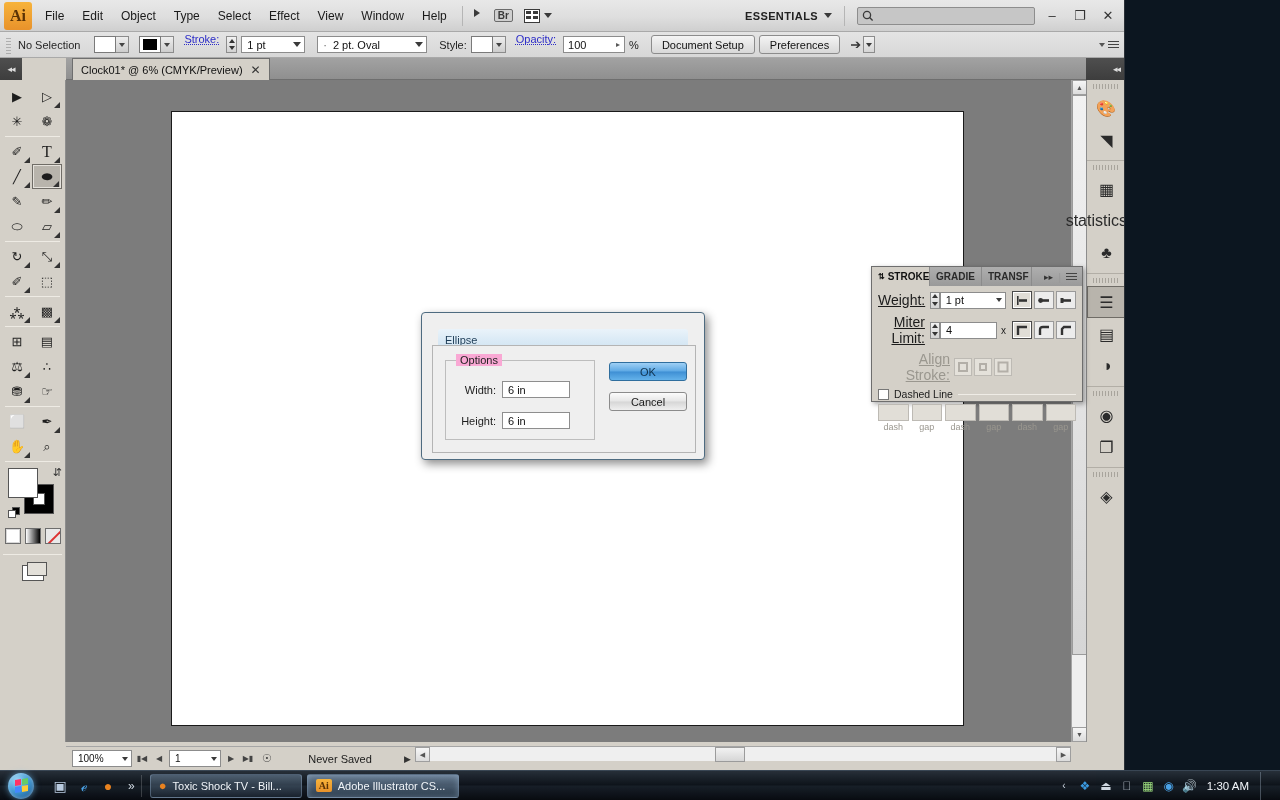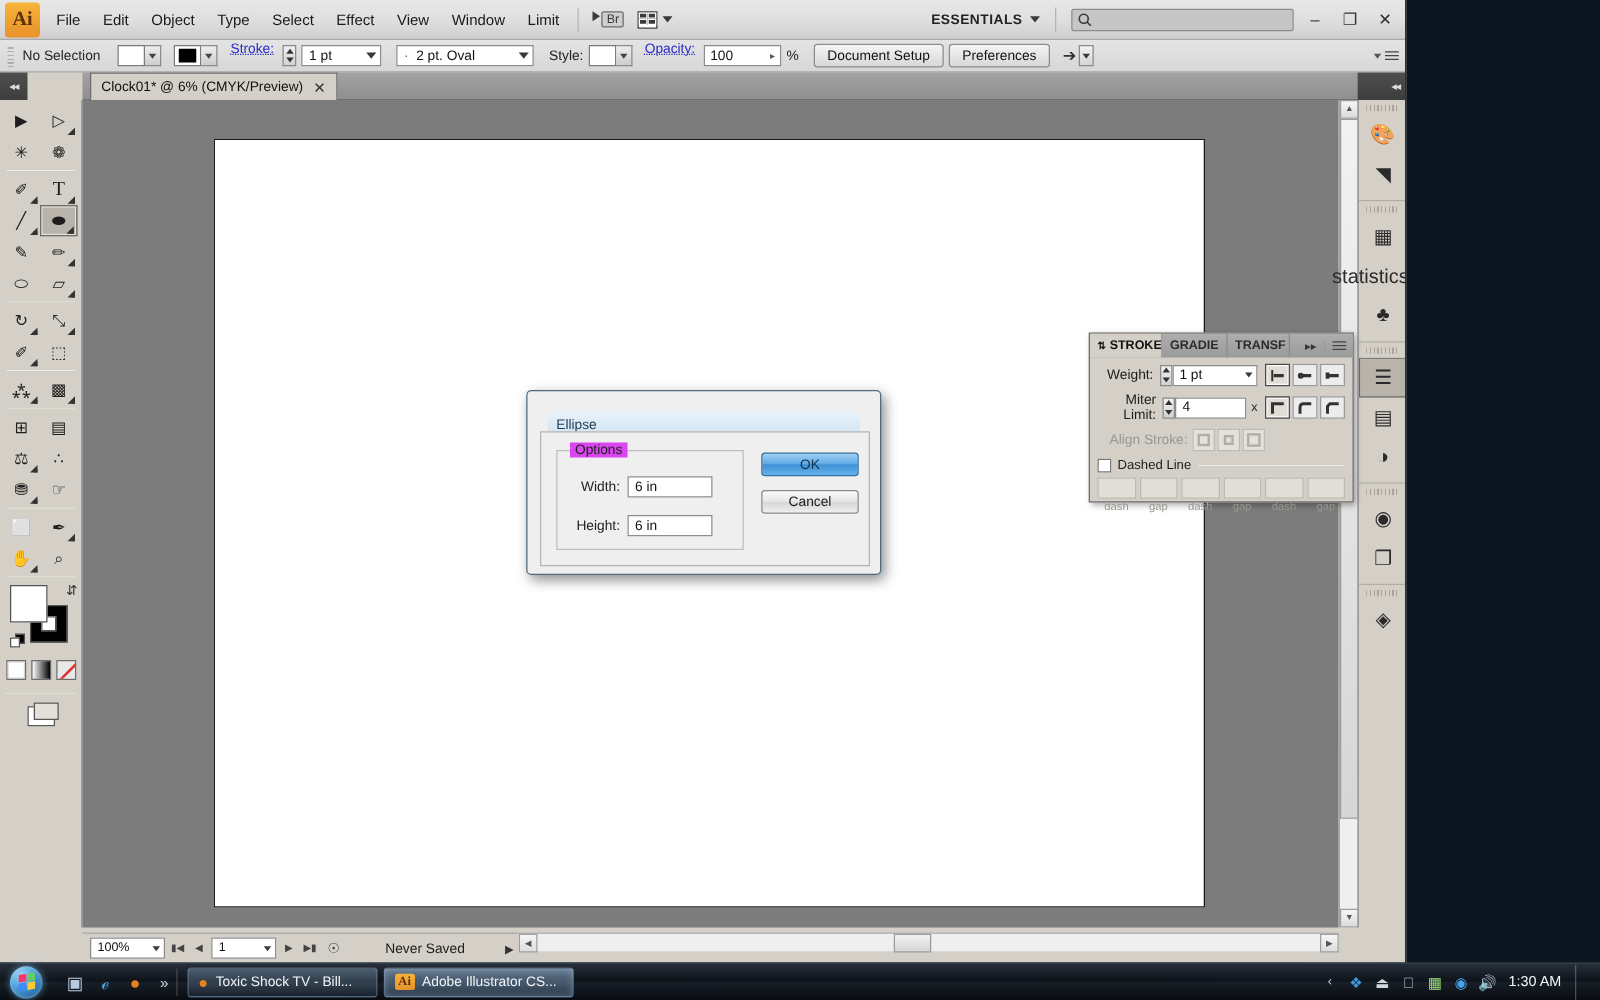--- a/index.html
+++ b/index.html
@@ -41,22 +41,22 @@
     border-radius: 3px;
     color: #5a3205; font-weight: bold; font-size: 16px;
     display: flex; align-items: center; justify-content: center;
     font-family: "Liberation Serif", serif;
   }
   .menu-item {
     padding: 4px 9px; font-size: 12px; color: #1a1a1a; cursor: default;
   }
   .mb-sep { width: 1px; height: 20px; background: #b5b5b5; margin: 0 6px; }
   #br-btn {
-    display: flex; gap: 1px;
-    padding: 2px 5px; font-size: 10px; font-weight: normal; color: #3a3a3a;
+    display: flex; gap: 14px;
+    padding: 2px 5px; font-size: 10px; font-weight: bold; color: #3a3a3a;
   }
   #br-btn .tri { width: 0; height: 0; border-left: 6px solid #3a3a3a; border-top: 4px solid transparent; border-bottom: 4px solid transparent; }
   #br-btn .brtext {
     border: 1px solid #6b6b6b; border-radius: 2px; padding: 0 3px;
     background: #cfcfcf;
   }
   #arrange-btn { display: flex; align-items: center; gap: 4px; padding: 2px 6px; }
   .mini-layout {
     width: 16px; height: 14px; border: 1.5px solid #3a3a3a; background: #fff;
     display: grid; grid-template-columns: 7px 7px; grid-template-rows: 5px 5px; gap: 0;
@@ -222,21 +222,21 @@
   #sp-tabs { height: 19px; display: flex; background: linear-gradient(180deg,#aeaeae,#9a9a9a); }
   .sp-tab {
     display: flex; align-items: center; padding: 0 6px; font-size: 10px; font-weight: bold;
     color: #2b2b2b; border-right: 1px solid #8b8b8b; white-space: nowrap; overflow: hidden;
   }
   .sp-tab.active { background: #d4d0c8; color: #111; }
   .sp-tab .updown { font-size: 8px; margin-right: 3px; }
   #sp-tabright { margin-left: auto; display: flex; align-items: center; gap: 5px; padding: 0 5px; }
   #sp-body { padding: 5px 6px; }
   .sp-row { display: flex; align-items: center; margin-bottom: 5px; }
-  .sp-label { font-size: 11px; color: #1c1c1c; text-align: right; }
+  .sp-label { font-size: 14px; color: #1c1c1c; text-align: right; text-decoration: underline; }
   .sp-input {
     height: 17px; border: 1px solid #8c8c8c; background: #fff;
     display: flex; align-items: center; justify-content: space-between;
     padding: 0 3px 0 5px; font-size: 11px; color: #111;
   }
   .cap-grp { display: flex; margin-left: 6px; gap: 2px; }
   .cap-btn {
     width: 20px; height: 18px; border: 1px solid #9a9a9a; background: #ececec;
     display: flex; align-items: center; justify-content: center;
   }
@@ -281,21 +281,21 @@
   }
   #ed-inner {
     position: absolute; left: 10px; top: 32px; width: 264px; height: 108px;
     background: #efefef; border: 1px solid #b4b4b4;
   }
   #ed-group {
     position: absolute; left: 12px; top: 14px; width: 150px; height: 80px;
     border: 1px solid #bdbdbd;
   }
   #ed-group-title {
-    position: absolute; left: 10px; top: -7px; background: #d946ef;
+    position: absolute; left: 10px; top: -7px; background: #f9a8d4;
     padding: 0 4px; font-size: 11px; color: #222;
   }
   .ed-field-row { position: absolute; display: flex; align-items: center; }
   .ed-lbl { width: 50px; text-align: right; font-size: 11px; color: #1d1d1d; margin-right: 6px; }
   .ed-input {
     width: 68px; height: 17px; border: 1px solid #8e8e8e; background: #fff;
     display: flex; align-items: center; padding-left: 5px; font-size: 11px; color: #111;
   }
   .ed-btn {
     position: absolute; width: 78px; height: 19px; border-radius: 3px;
@@ -370,21 +370,21 @@
     <div id="menubar">
       <div id="ai-logo">Ai</div>
       <div class="menu-item">File</div>
       <div class="menu-item">Edit</div>
       <div class="menu-item">Object</div>
       <div class="menu-item">Type</div>
       <div class="menu-item">Select</div>
       <div class="menu-item">Effect</div>
       <div class="menu-item">View</div>
       <div class="menu-item">Window</div>
-      <div class="menu-item">Limit</div>
+      <div class="menu-item">Help</div>
       <div class="mb-sep"></div>
       <div id="br-btn">
         <span class="tri"></span>
         <span class="brtext">Br</span>
       </div>
       <div id="arrange-btn">
         <span class="mini-layout">
             <i></i>
             <i></i>
             <i></i>

